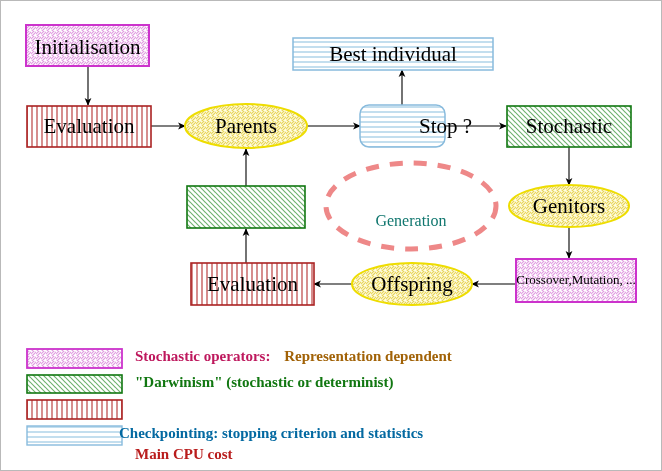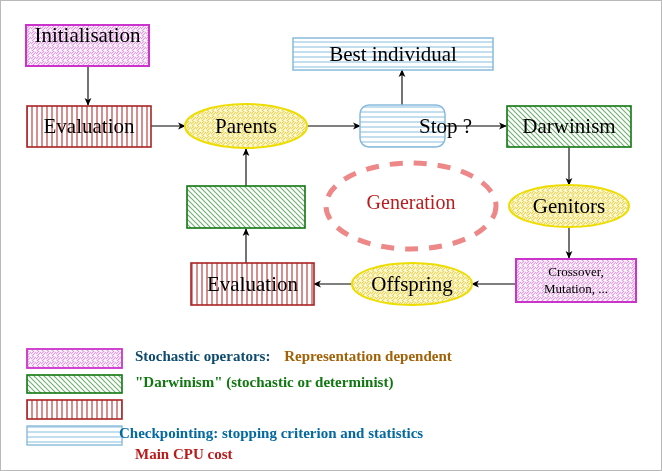--- a/index.html
+++ b/index.html
@@ -132,50 +132,50 @@
     <rect x="186" y="185" width="118" height="42" fill="url(#hatch-green)" stroke="#117711" stroke-width="1.6"></rect>
 
     <ellipse cx="410" cy="205" rx="85" ry="43" fill="none" stroke="#EE8888" stroke-width="5" stroke-dasharray="13 11" stroke-linecap="butt"></ellipse>
 
     <rect x="26" y="348" width="95" height="19" fill="url(#hatch-magenta)" stroke="#CC33CC" stroke-width="1.8"></rect>
     <rect x="26" y="374" width="95" height="18" fill="url(#hatch-green)" stroke="#117711" stroke-width="1.6"></rect>
     <rect x="26" y="399" width="95" height="19" fill="url(#hatch-red)" stroke="#AA2222" stroke-width="1.6"></rect>
     <rect x="26" y="425" width="95" height="19" fill="url(#hatch-blue)" stroke="#88BBDD" stroke-width="1.4"></rect>
   </svg>
 
-  <div class="node-label lbl-lg" style="left:25px; top:12px; width:123px; height:45px;">Initialisation</div>
+  <div class="node-label lbl-lg" style="left:25px; top:24px; width:123px; height:45px;">Initialisation</div>
 
   <div class="node-label lbl-lg" style="left:26px; top:105px; width:124px; height:41px;">Evaluation</div>
 
   <div class="node-label lbl-lg" style="left:184px; top:103px; width:122px; height:44px;">Parents</div>
 
   <div class="node-label lbl-lg" style="left:292px; top:37px; width:200px; height:32px;border-radius:8px;">Best individual</div>
 
   <div class="node-label lbl-lg" style="left:359px; top:104px; width:85px; height:42px;padding-left:43px;">Stop ?</div>
 
-  <div class="node-label lbl-lg" style="left:506px; top:105px; width:124px; height:41px;">Darwinism</div>
+  <div class="node-label lbl-lg" style="left:506px; top:105px; width:124px; height:41px;">Stochastic</div>
 
   <div class="node-label lbl-lg" style="left:508px; top:184px; width:120px; height:42px;">Genitors</div>
 
   <div style="position:absolute; left:515px; top:258px; width:120px; height:43px;
-              display:flex; flex-direction:column; align-items:center; justify-content:center;
+              display:flex; flex-direction:row; align-items:center; justify-content:center;
               color:#000; font-size:13px; line-height:1.25; pointer-events:none;">
     <span>Crossover,</span>
     <span>Mutation, ...</span>
   </div>
 
   <div class="node-label lbl-lg" style="left:351px; top:262px; width:120px; height:42px;">Offspring</div>
 
   <div class="node-label lbl-lg" style="left:190px; top:262px; width:123px; height:42px;">Evaluation</div>
 
 
-  <div class="node-label lbl-md" style="left:325px; top:179px; width:170px; height:44px; color:#b91c1c; font-size:20px;">Generation</div>
+  <div class="node-label lbl-md" style="left:325px; top:198px; width:170px; height:44px; color:#0f766e; font-size:16px;">Generation</div>
 
   <div class="legend-text" style="left:134px; top:347px;">
-    <span class="seg1" style="color:#0c4a6e;">Stochastic operators:</span>
+    <span class="seg1" style="color:#be185d;">Stochastic operators:</span>
     <span class="seg2" style="color:#a16207;">Representation dependent</span>
   </div>
 
   <div class="legend-text" style="left:134px; top:373px; color:#117711;">"Darwinism" (stochastic or determinist)</div>
 
   <div class="legend-text" style="left:134px; top:398px; color:#b91c1c;margin-top:47px;">Main CPU cost</div>
 
   <div class="legend-text" style="left:118px; top:424px; color:#0369a1;">Checkpointing: stopping criterion and statistics</div>
 
 </div>

